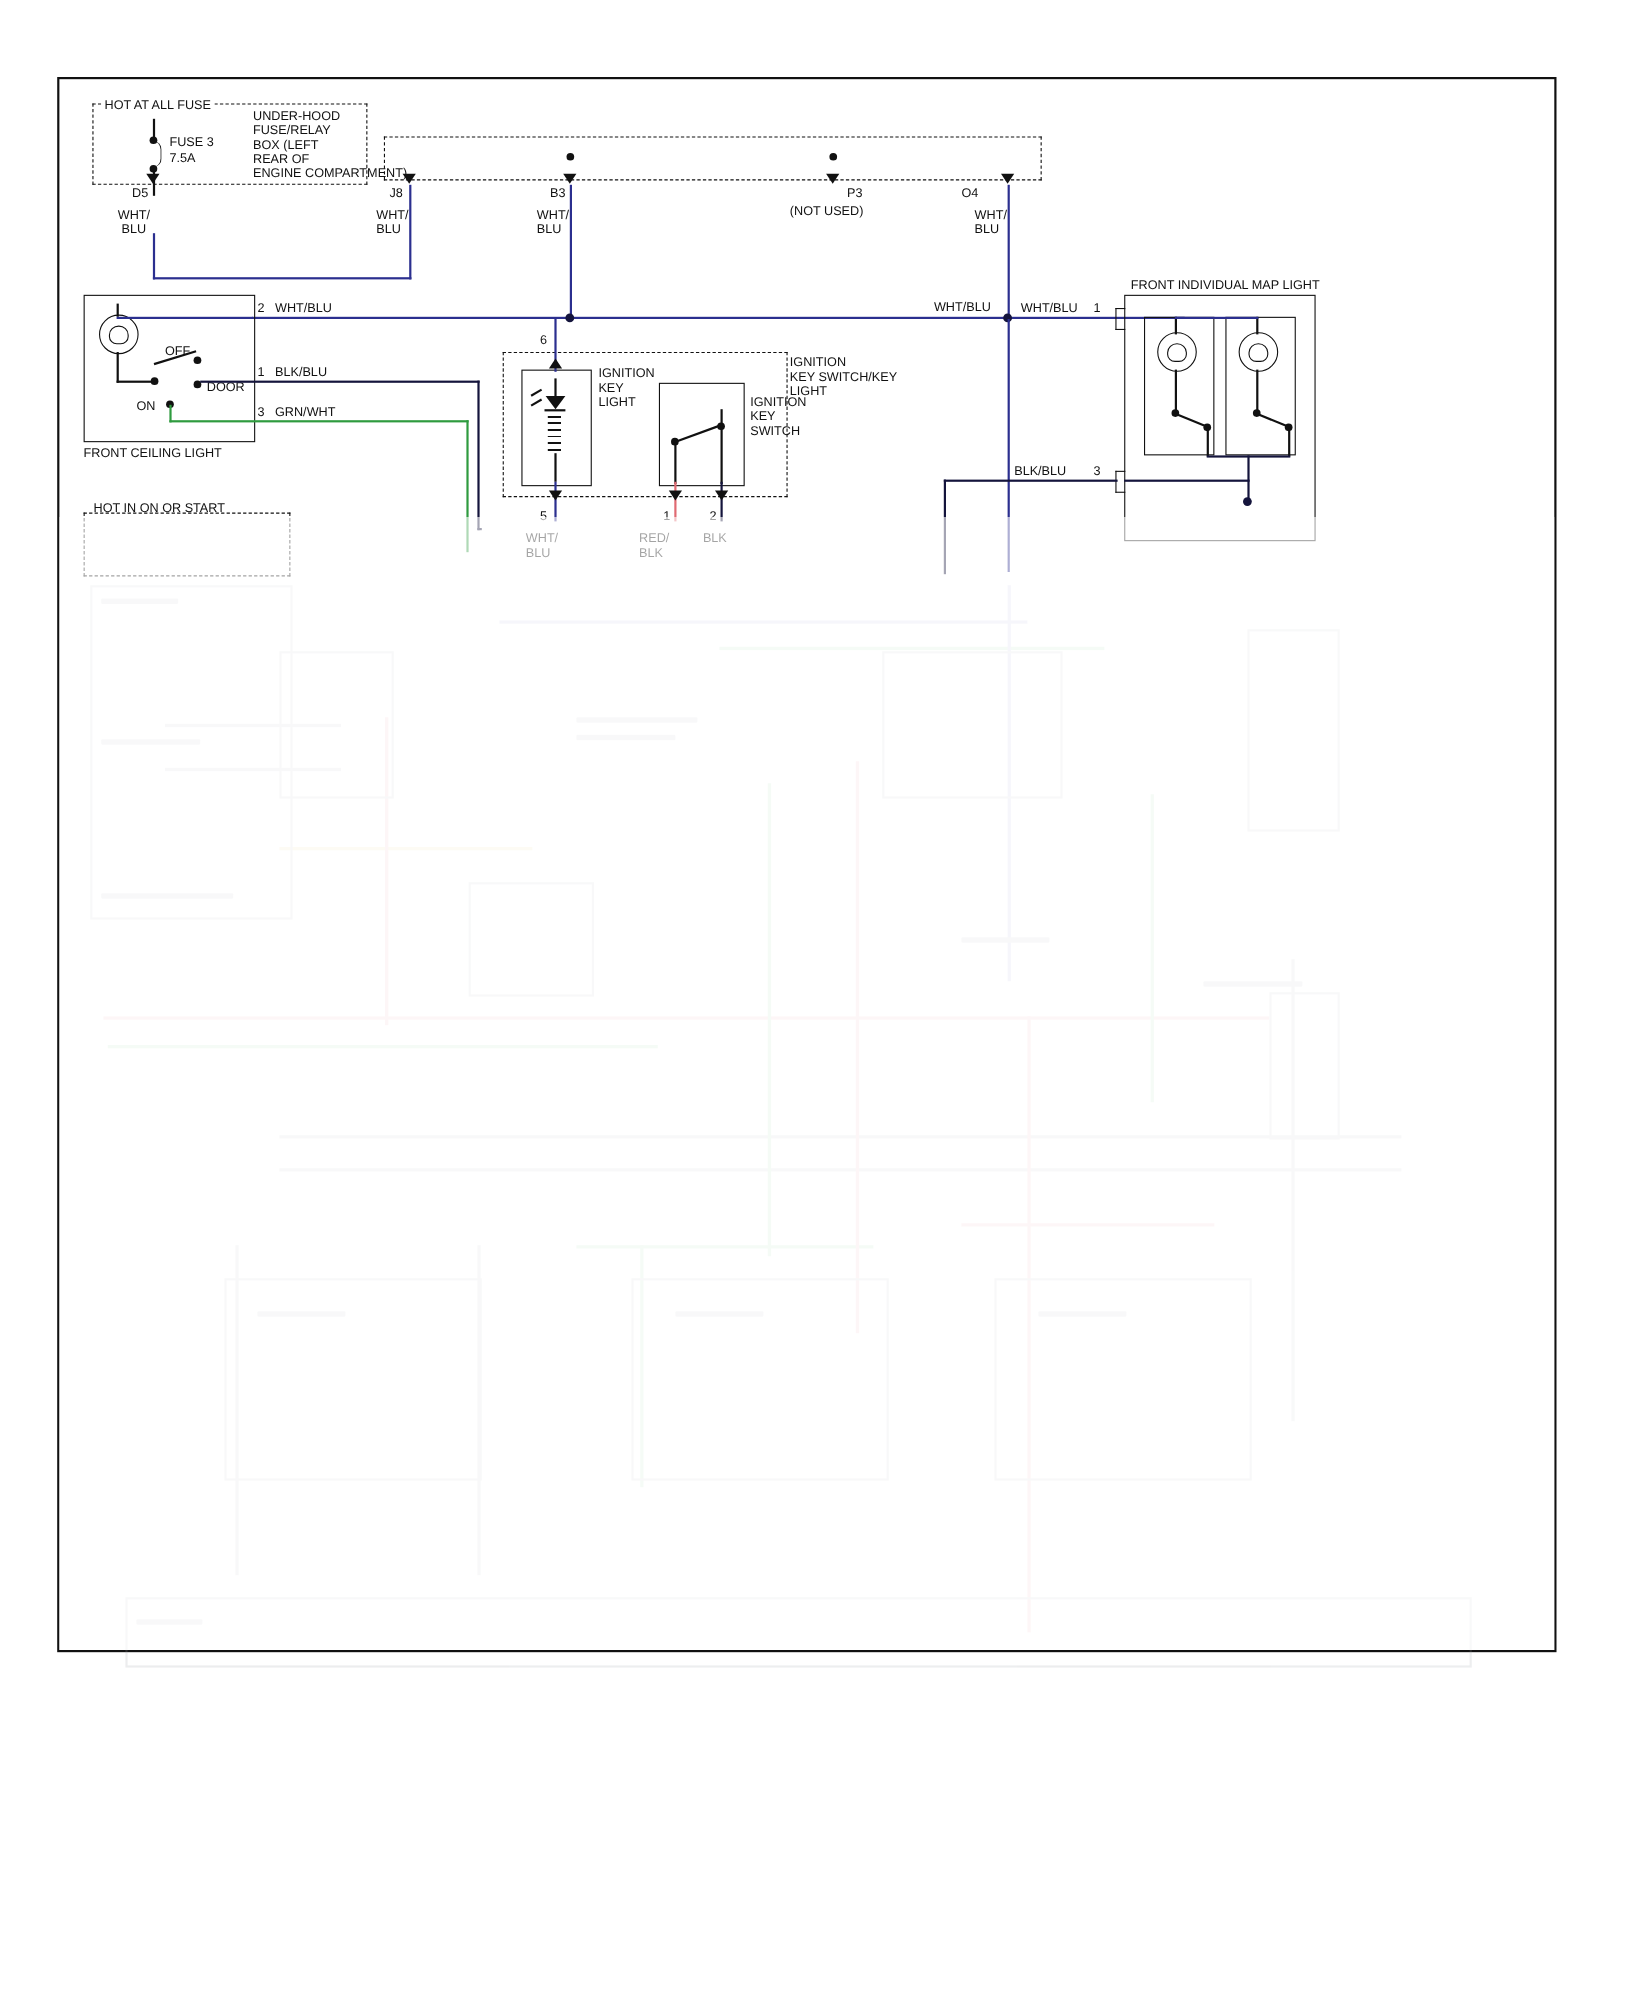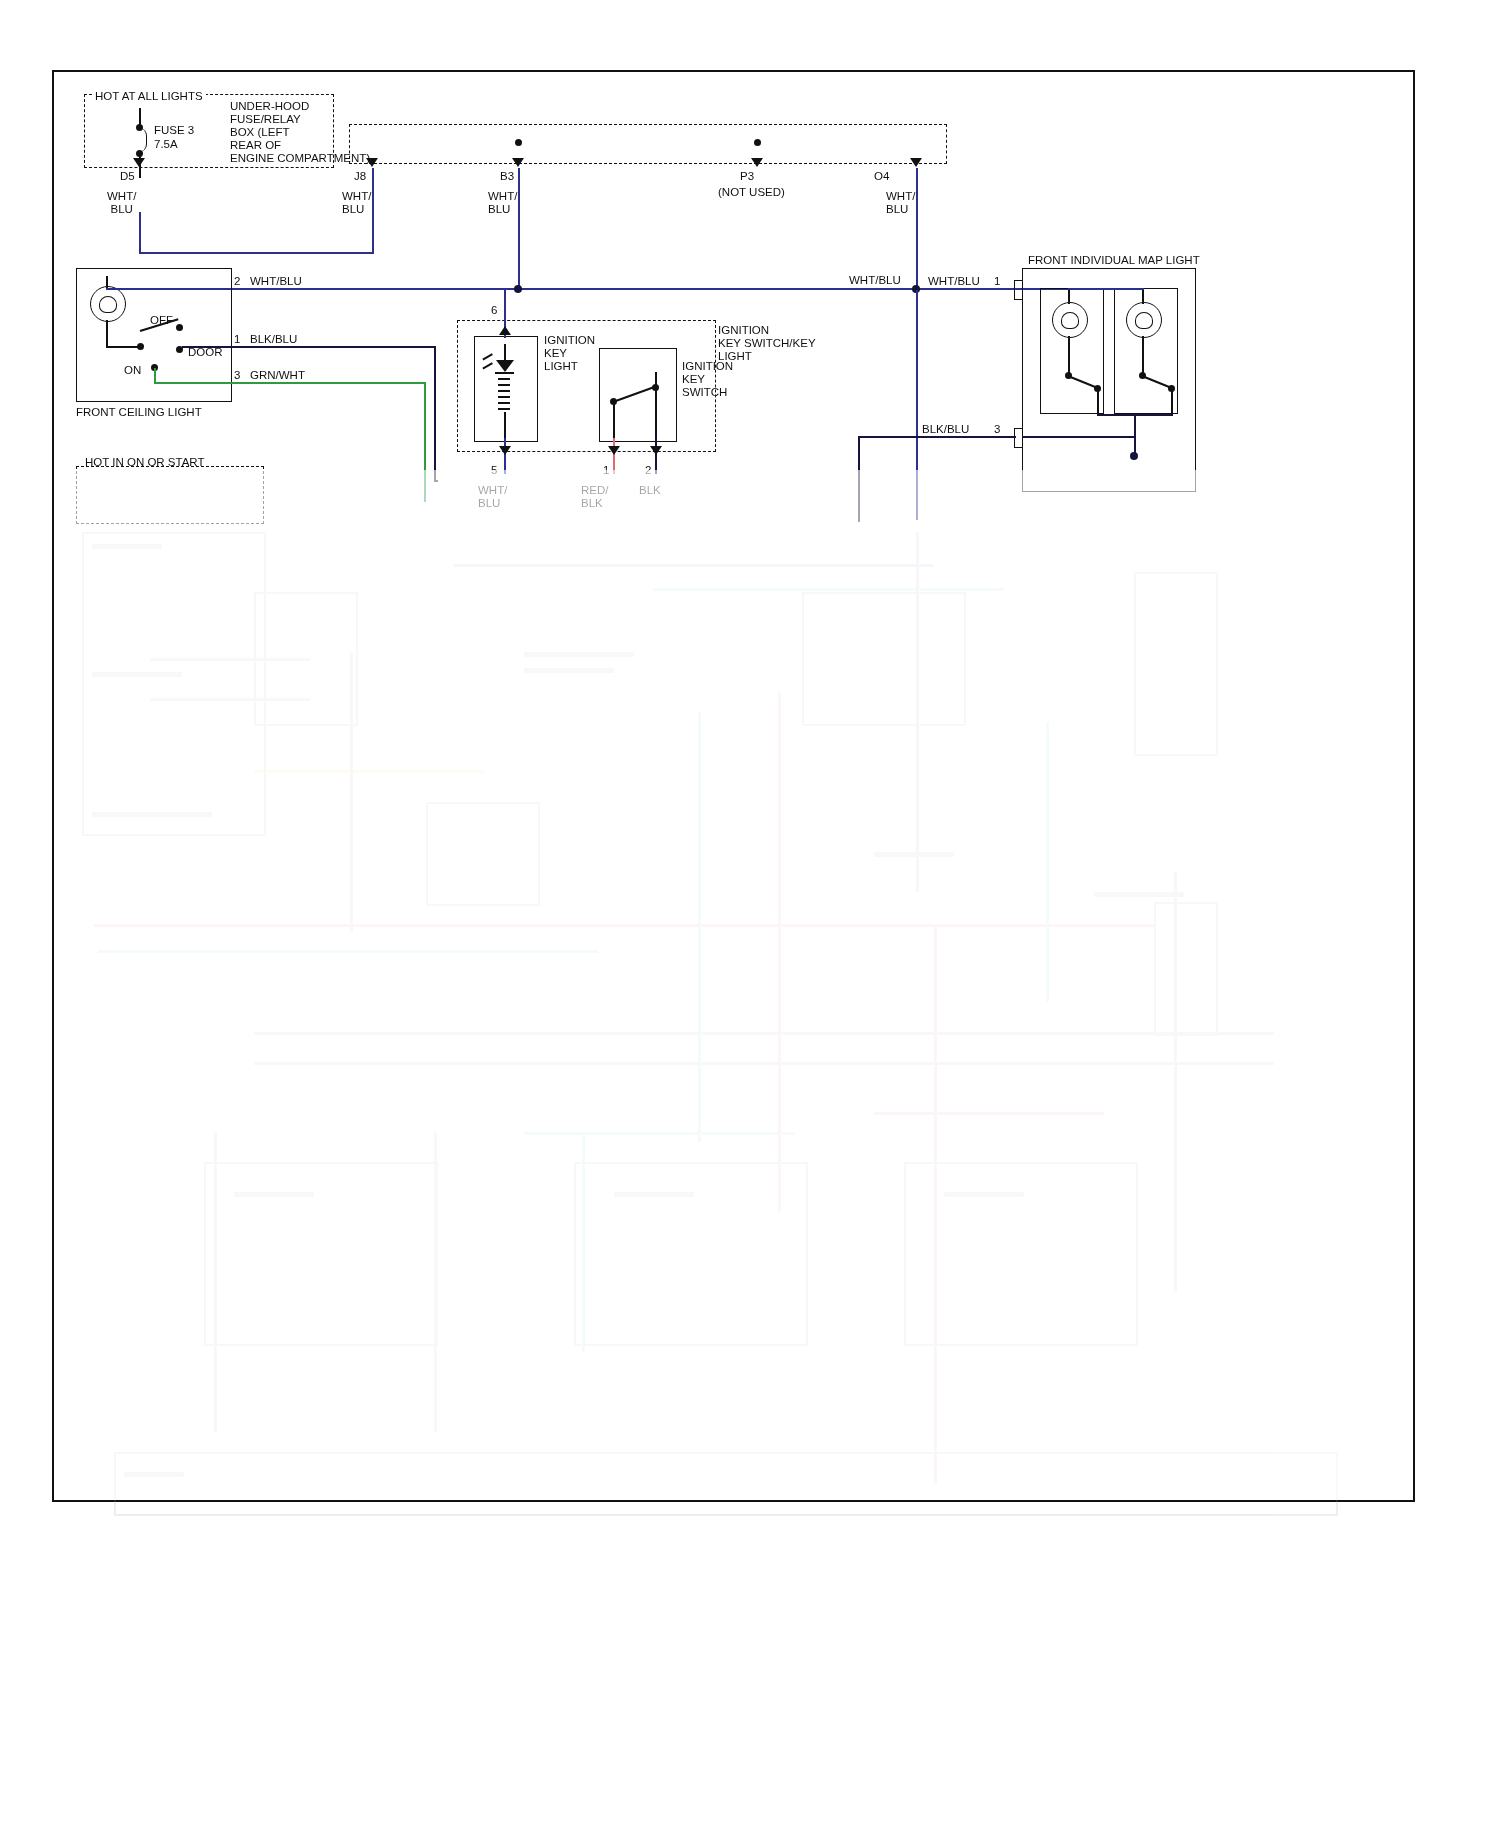--- a/index.html
+++ b/index.html
@@ -35,21 +35,21 @@
   .cb{position:absolute;border-left:1.6px solid #111;border-top:1.6px solid #111;border-bottom:1.6px solid #111;width:8px;}
 </style>
 </head>
 <body>
 
 <div id="page">
 
   <div id="frame">
 
     <div class="dash" style="left:30px;top:22px;width:248px;height:72px;"></div>
-    <div class="lbl" style="left:38px;top:18px;background:#fff;padding:0 3px;">HOT AT ALL LIGHTS</div>
+    <div class="lbl" style="left:38px;top:18px;background:#fff;padding:0 3px;">HOT AT ALL FUSE</div>
 
     <div class="wire v" style="left:85px;top:36px;height:18px;background:#111;"></div>
     <div class="dotb" style="left:82px;top:52px;"></div>
     <div style="position:absolute;left:78px;top:56px;width:14px;height:24px;border-right:1.6px solid #111;border-radius:0 8px 8px 0;"></div>
     <div class="dotb" style="left:82px;top:78px;"></div>
     <div class="wire v" style="left:85px;top:84px;height:22px;background:#111;"></div>
     <div class="lbl" style="left:100px;top:52px;">FUSE 3</div>
     <div class="lbl" style="left:100px;top:66px;">7.5A</div>
 
     <div class="lbl" style="left:176px;top:28px;">UNDER-HOOD
@@ -72,21 +72,21 @@
     <div class="lbl" style="left:300px;top:98px;">J8</div>
     <div class="lbl" style="left:288px;top:118px;">WHT/
 BLU</div>
 
     <div class="pinarrow" style="left:458px;top:86px;"></div>
     <div class="lbl" style="left:446px;top:98px;">B3</div>
     <div class="lbl" style="left:434px;top:118px;">WHT/
 BLU</div>
 
     <div class="pinarrow" style="left:697px;top:86px;"></div>
-    <div class="lbl" style="left:686px;top:98px;">P3</div>
+    <div class="lbl" style="left:716px;top:98px;">P3</div>
     <div class="lbl" style="left:664px;top:114px;">(NOT USED)</div>
 
     <div class="pinarrow" style="left:856px;top:86px;"></div>
     <div class="lbl" style="left:820px;top:98px;">O4</div>
     <div class="lbl" style="left:832px;top:118px;">WHT/
 BLU</div>
 
     <div class="wire v" style="left:85px;top:140px;height:42px;"></div>
     <div class="wire h" style="left:85px;top:180px;width:235px;"></div>
     <div class="wire v" style="left:318px;top:96px;height:86px;"></div>

